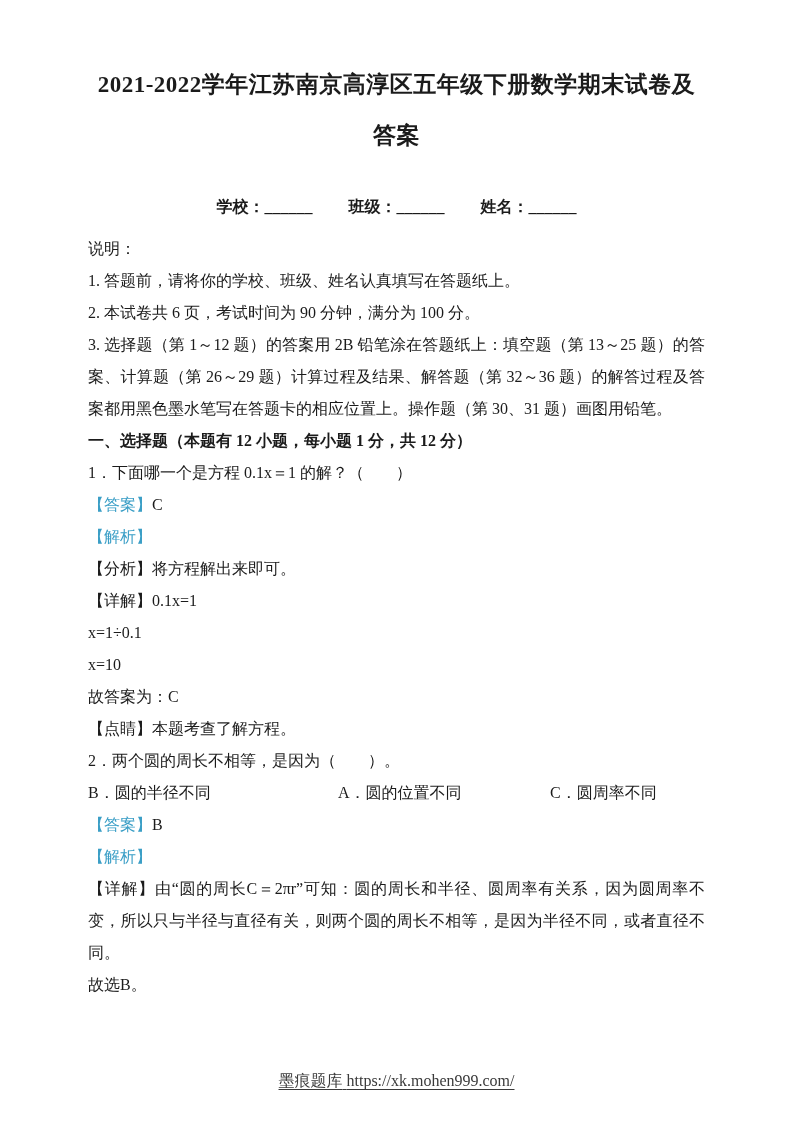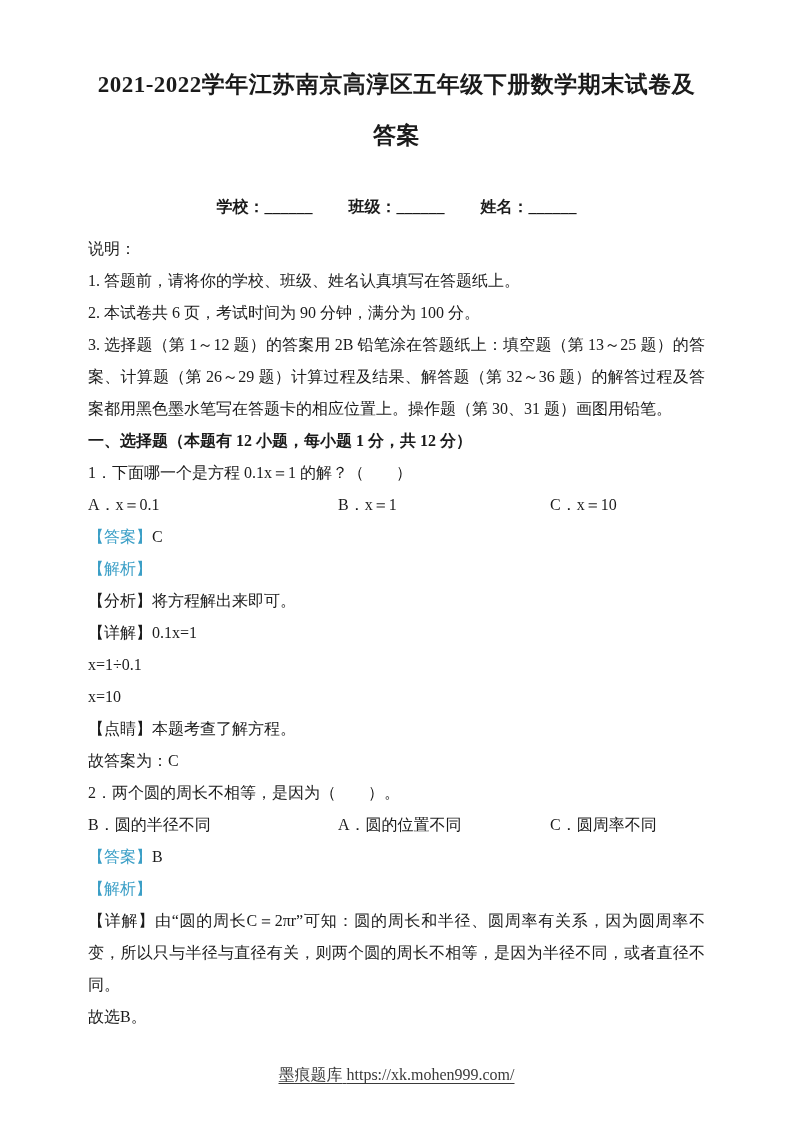--- a/index.html
+++ b/index.html
@@ -40,21 +40,21 @@
   .options {
     display: grid;
     grid-template-columns: 250px 212px 1fr;
     font-size: 16px;
     line-height: 2;
   }
   .footer {
     position: absolute;
     left: 0;
     right: 0;
-    bottom: 36px;
+    bottom: 30px;
     text-align: center;
     font-size: 16px;
     color: #3a3a3a;
   }
   .footer a {
     color: #3a3a3a;
     text-decoration: underline;
     text-underline-offset: 3px;
   }
 </style>
@@ -76,33 +76,28 @@
 
   <p class="line">说明：</p>
   <p class="line">1. 答题前，请将你的学校、班级、姓名认真填写在答题纸上。</p>
   <p class="line">2. 本试卷共 6 页，考试时间为 90 分钟，满分为 100 分。</p>
   <p class="line">3. 选择题（第 1～12 题）的答案用 2B 铅笔涂在答题纸上：填空题（第 13～25 题）的答案、计算题（第 26～29 题）计算过程及结果、解答题（第 32～36 题）的解答过程及答案都用黑色墨水笔写在答题卡的相应位置上。操作题（第 30、31 题）画图用铅笔。</p>
 
   <p class="line bold">一、选择题（本题有 12 小题，每小题 1 分，共 12 分）</p>
 
   <div class="question">
     <p class="line">1．下面哪一个是方程 0.1x＝1 的解？（　　）</p>
-    <div class="options">
-      <span>A．x＝0.1</span>
-      <span>B．x＝1</span>
-      <span>C．x＝10</span>
-    </div>
     <p class="line"><span class="blue">【答案】</span><span>C</span></p>
     <p class="line blue">【解析】</p>
     <p class="line">【分析】将方程解出来即可。</p>
     <p class="line">【详解】0.1x=1</p>
     <p class="line">x=1÷0.1</p>
     <p class="line">x=10</p>
+    <p class="line">故答案为：C</p>
     <p class="line">【点睛】本题考查了解方程。</p>
-    <p class="line">故答案为：C</p>
   </div>
 
   <div class="question">
     <p class="line">2．两个圆的周长不相等，是因为（　　）。</p>
     <div class="options">
       <span>B．圆的半径不同</span>
       <span>A．圆的位置不同</span>
       <span>C．圆周率不同</span>
     </div>
     <p class="line"><span class="blue">【答案】</span><span>B</span></p>

